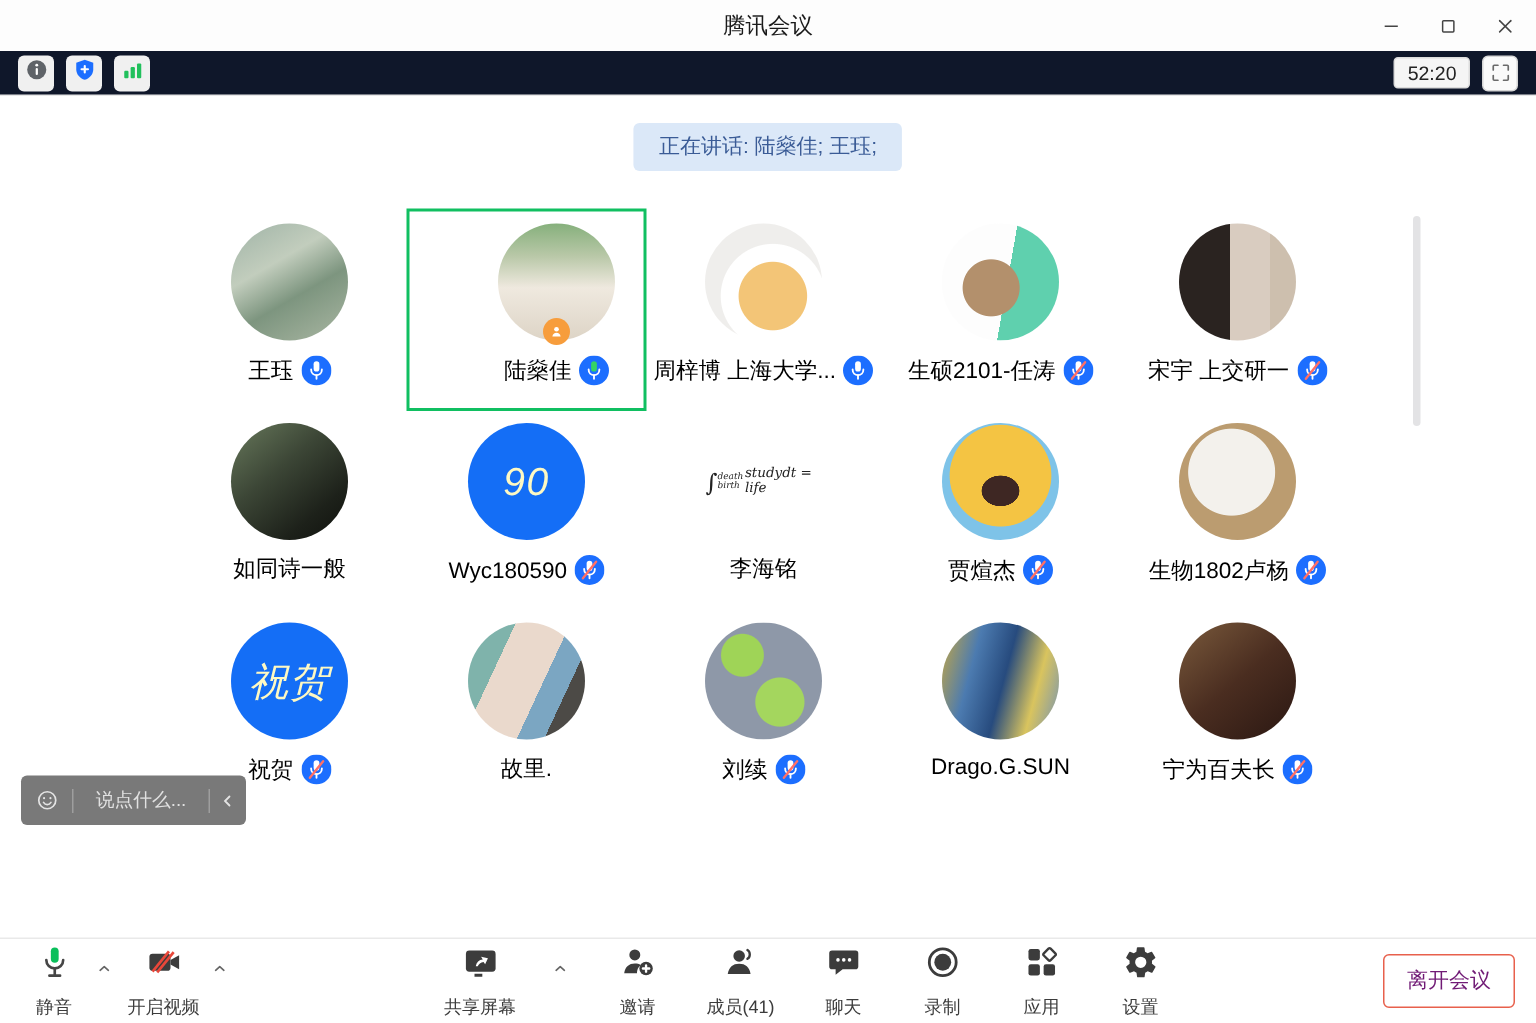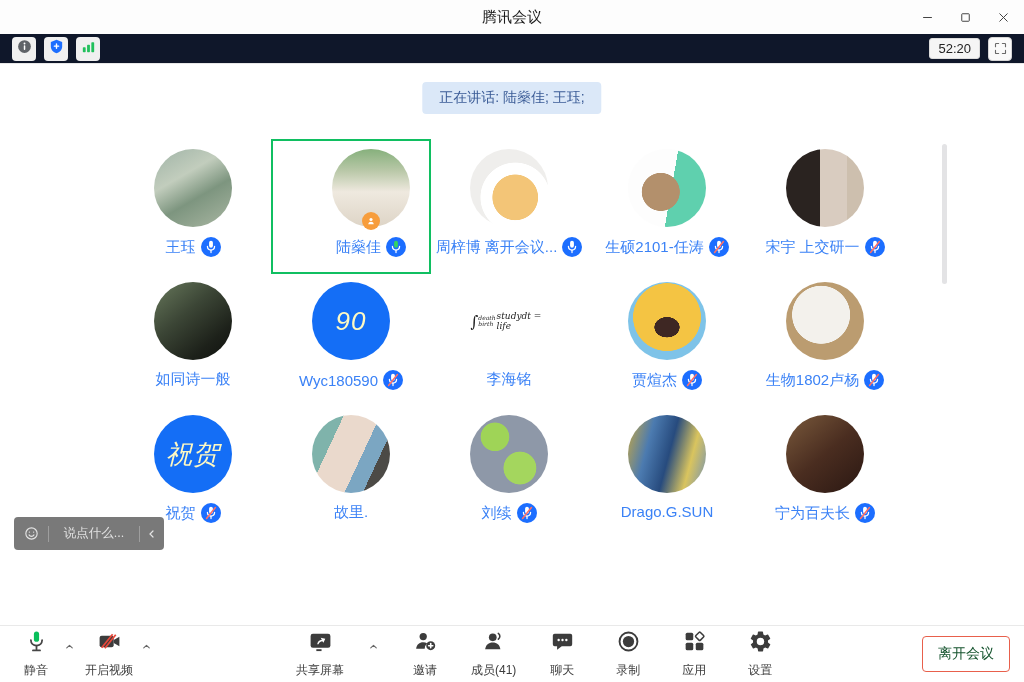--- a/index.html
+++ b/index.html
@@ -29,21 +29,21 @@
   .banner { position:absolute; top:18px; left:50%; transform:translateX(-50%); background:#dbe8f8; color:#3a5b96; font-size:14px; padding:7px 17px; border-radius:4px; white-space:nowrap; }
 
   .grid { position:absolute; top:76px; left:114px; display:grid; grid-template-columns:repeat(5,158px); grid-auto-rows:133px; }
   .tile { position:relative; display:flex; flex-direction:column; align-items:center; }
   .tile.active { outline:2px solid #10bf61; outline-offset:-1px;padding-left:40px; }
   .avatar-wrap { position:relative; margin-top:9px; }
   .avatar { width:78px; height:78px; border-radius:50%; display:flex; align-items:center; justify-content:center; overflow:hidden; }
   .avatar-text { color:#fef9c3; font-size:24px; letter-spacing:1px;font-style:italic; }
   .av-blue .avatar-text { font-size:26px; }
   .name-row { margin-top:10px; display:flex; align-items:center; gap:5px; max-width:152px; }
-  .pname { font-size:15px; color:#3b82f6; white-space:nowrap; }
+  .pname { font-size:15px; color:#000000; white-space:nowrap; }
   .mic-status { width:20px; height:20px; flex:0 0 20px; display:flex; }
   .host-badge { position:absolute; left:50%; bottom:-3px; transform:translateX(-50%); width:18px; height:18px; border-radius:50%; background:#f79d3c; display:flex; align-items:center; justify-content:center; }
   .host-badge svg { width:12px; height:12px; }
 
   
   .av-harbor  .avatar { background:linear-gradient(150deg,#9fb3a6 0%,#c2cdbd 35%,#7d957f 60%,#aab7a3 100%); }
   .av-girl-outdoor .avatar { background:linear-gradient(180deg,#86b07c 0%,#b9c8a8 28%,#efe9df 55%,#ddd4c6 100%); }
   .av-tiger   .avatar { background:radial-gradient(circle at 58% 62%,#f3c577 0 34%,#ffffff 35% 52%,#efeeec 53%); }
   .av-otter   .avatar { background:radial-gradient(circle at 42% 55%,#b3906c 0 30%,rgba(0,0,0,0) 31%),linear-gradient(100deg,#fdfdfd 0 55%,#5fd0ae 55%); }
   .av-cat     .avatar { background:linear-gradient(90deg,#2a2320 0 44%,#d9ccc0 44% 78%,#cdbfae 78%); }
@@ -75,21 +75,21 @@
 
   
   .toolbar { height:57px; flex:0 0 57px; position:relative; background:#fff; border-top:1px solid #e9e9e9; display:flex; align-items:center; }
   .tb-group-left { display:flex; align-items:center; margin-left:16px; gap:10px; }
   .tb-group-center { position:absolute; left:296px; top:0; height:100%; display:flex; align-items:center; gap:26px;text-align:right; }
   .tb-item { display:flex; flex-direction:column; align-items:center; cursor:pointer; min-width:40px; }
   .tb-item svg { width:25px; height:25px; }
   .tb-label { font-size:12px; color:#3c3c3c; margin-top:4px; white-space:nowrap; }
   .tb-caret { display:flex; align-items:center; cursor:pointer; margin:0 0 14px -2px; }
   .tb-caret svg { width:11px; height:11px; }
-  .leave-btn { position:absolute; right:14px; top:50%; transform:translateY(-50%); border:1px solid #e8604c; color:#14532d; background:#fff; font-size:14px; padding:8px 15px; border-radius:4px; cursor:pointer; font-family:inherit; }
+  .leave-btn { position:absolute; right:14px; top:50%; transform:translateY(-50%); border:1px solid #e8604c; color:#701a75; background:#fff; font-size:14px; padding:8px 15px; border-radius:4px; cursor:pointer; font-family:inherit; }
 </style>
 </head>
 <body>
 
 <div class="window">
 
   <div class="titlebar">
     <div class="title">腾讯会议</div>
     <div class="win-controls">
       <div class="win-btn">
@@ -191,21 +191,21 @@
             </span>
     </div>
   </div>
 
   <div class="tile av-tiger">
     <div class="avatar-wrap">
       <div class="avatar"></div>
 
     </div>
     <div class="name-row">
-      <span class="pname">周梓博 离开会议...</span>
+      <span class="pname">周梓博 上海大学...</span>
       <span class="mic-status">
               <svg viewBox="0 0 24 24" width="20" height="20">
                 <circle cx="12" cy="12" r="12" fill="#1c6eff"></circle>
                 <rect x="9.7" y="4.6" width="4.6" height="8.2" rx="2.3" fill="#fff"></rect>
                 <path d="M7.7 11.2c0 2.7 1.9 4.5 4.3 4.5s4.3-1.8 4.3-4.5" fill="none" stroke="#fff" stroke-width="1.5" stroke-linecap="round"></path>
                 <line x1="12" y1="15.7" x2="12" y2="18.6" stroke="#fff" stroke-width="1.5" stroke-linecap="round"></line>
               </svg>
             </span>
     </div>
   </div>

